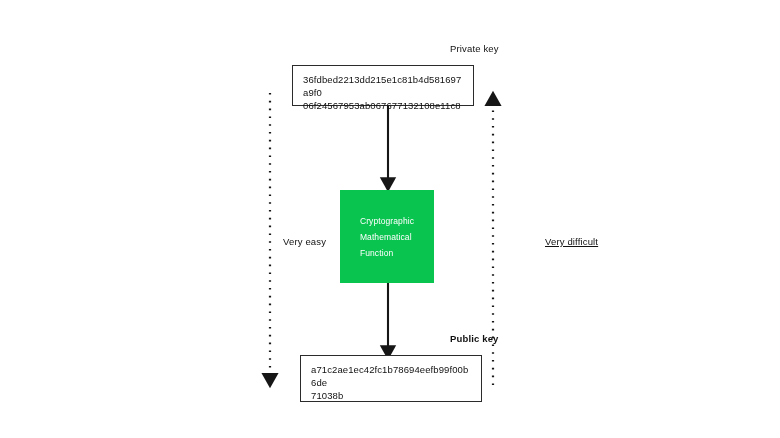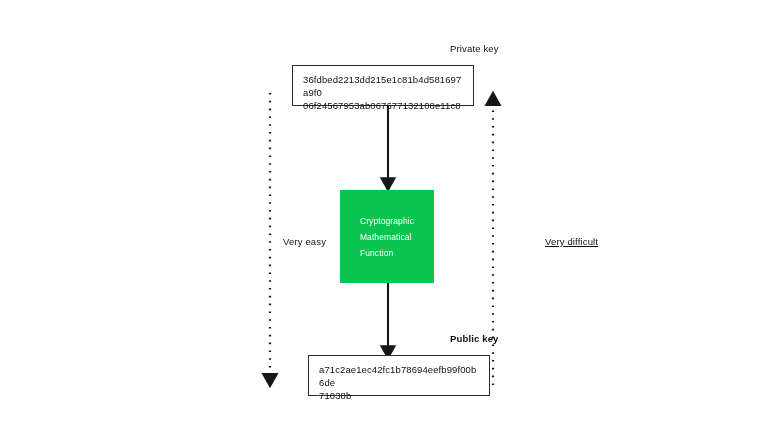--- a/index.html
+++ b/index.html
@@ -32,24 +32,24 @@
     white-space: pre-line;
     word-break: break-all;
   }
   #private-key-box {
     left: 292px;
     top: 65px;
     width: 182px;
     height: 41px;
   }
   #public-key-box {
-    left: 308px;
+    left: 300px;
     top: 355px;
     width: 182px;
-    height: 41px;
+    height: 47px;
   }
 
   
   #function-box {
     position: absolute;
     left: 340px;
     top: 190px;
     width: 94px;
     height: 93px;
     background: #09c44f;

